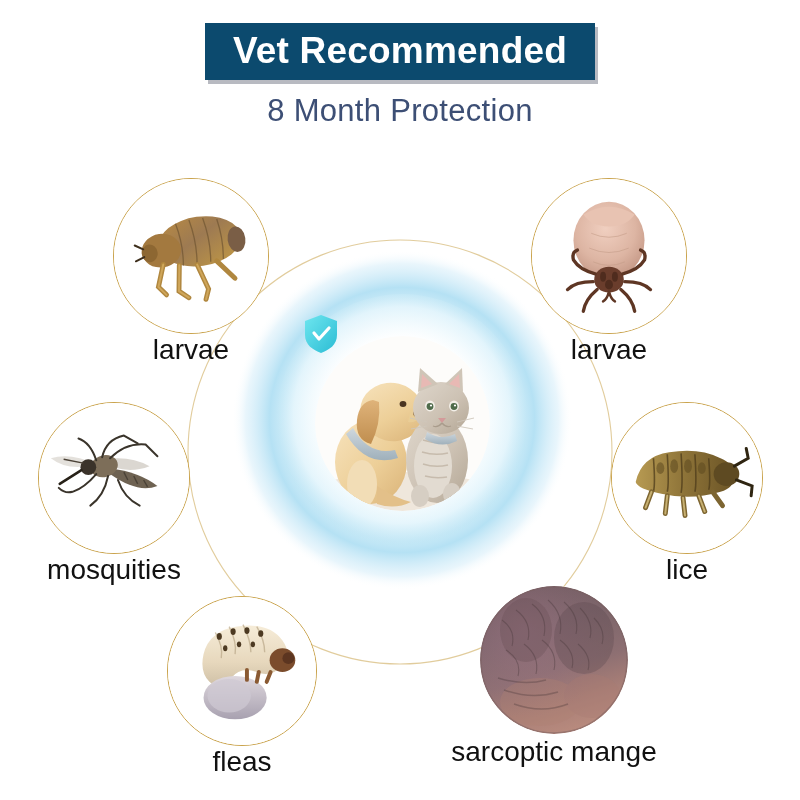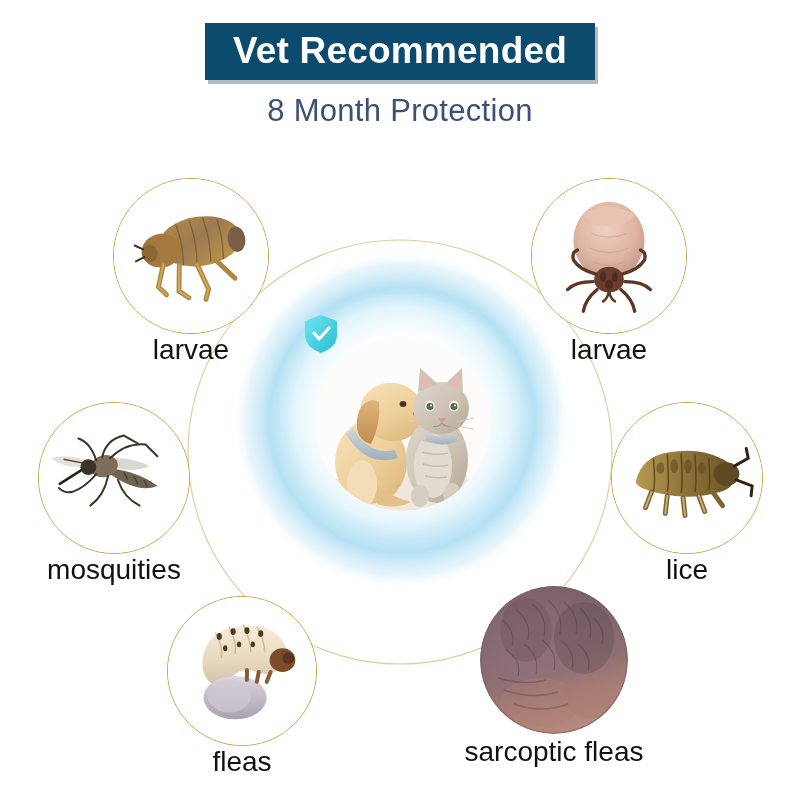--- a/index.html
+++ b/index.html
@@ -451,16 +451,16 @@
           <path d="M98 58 q14 12 10 26"></path>
         </g>
         <g stroke="#3f3033" stroke-width="1.4" opacity=".3" fill="none">
           <path d="M18 92 q26 8 48 2"></path>
             <path d="M24 104 q28 10 54 2"></path>
           <path d="M34 118 q28 10 54 0"></path>
         </g>
         <circle cx="74" cy="74" r="73" fill="none" stroke="#7a6060" stroke-width="1.4" opacity=".5"></circle>
       </svg>
     </div>
-    <div class="node-label" style="left:-76px;top:150px;">sarcoptic fleas</div>
+    <div class="node-label" style="left:-76px;top:150px;">sarcoptic mange</div>
   </div>
 
 </div>
 
 </body></html>

